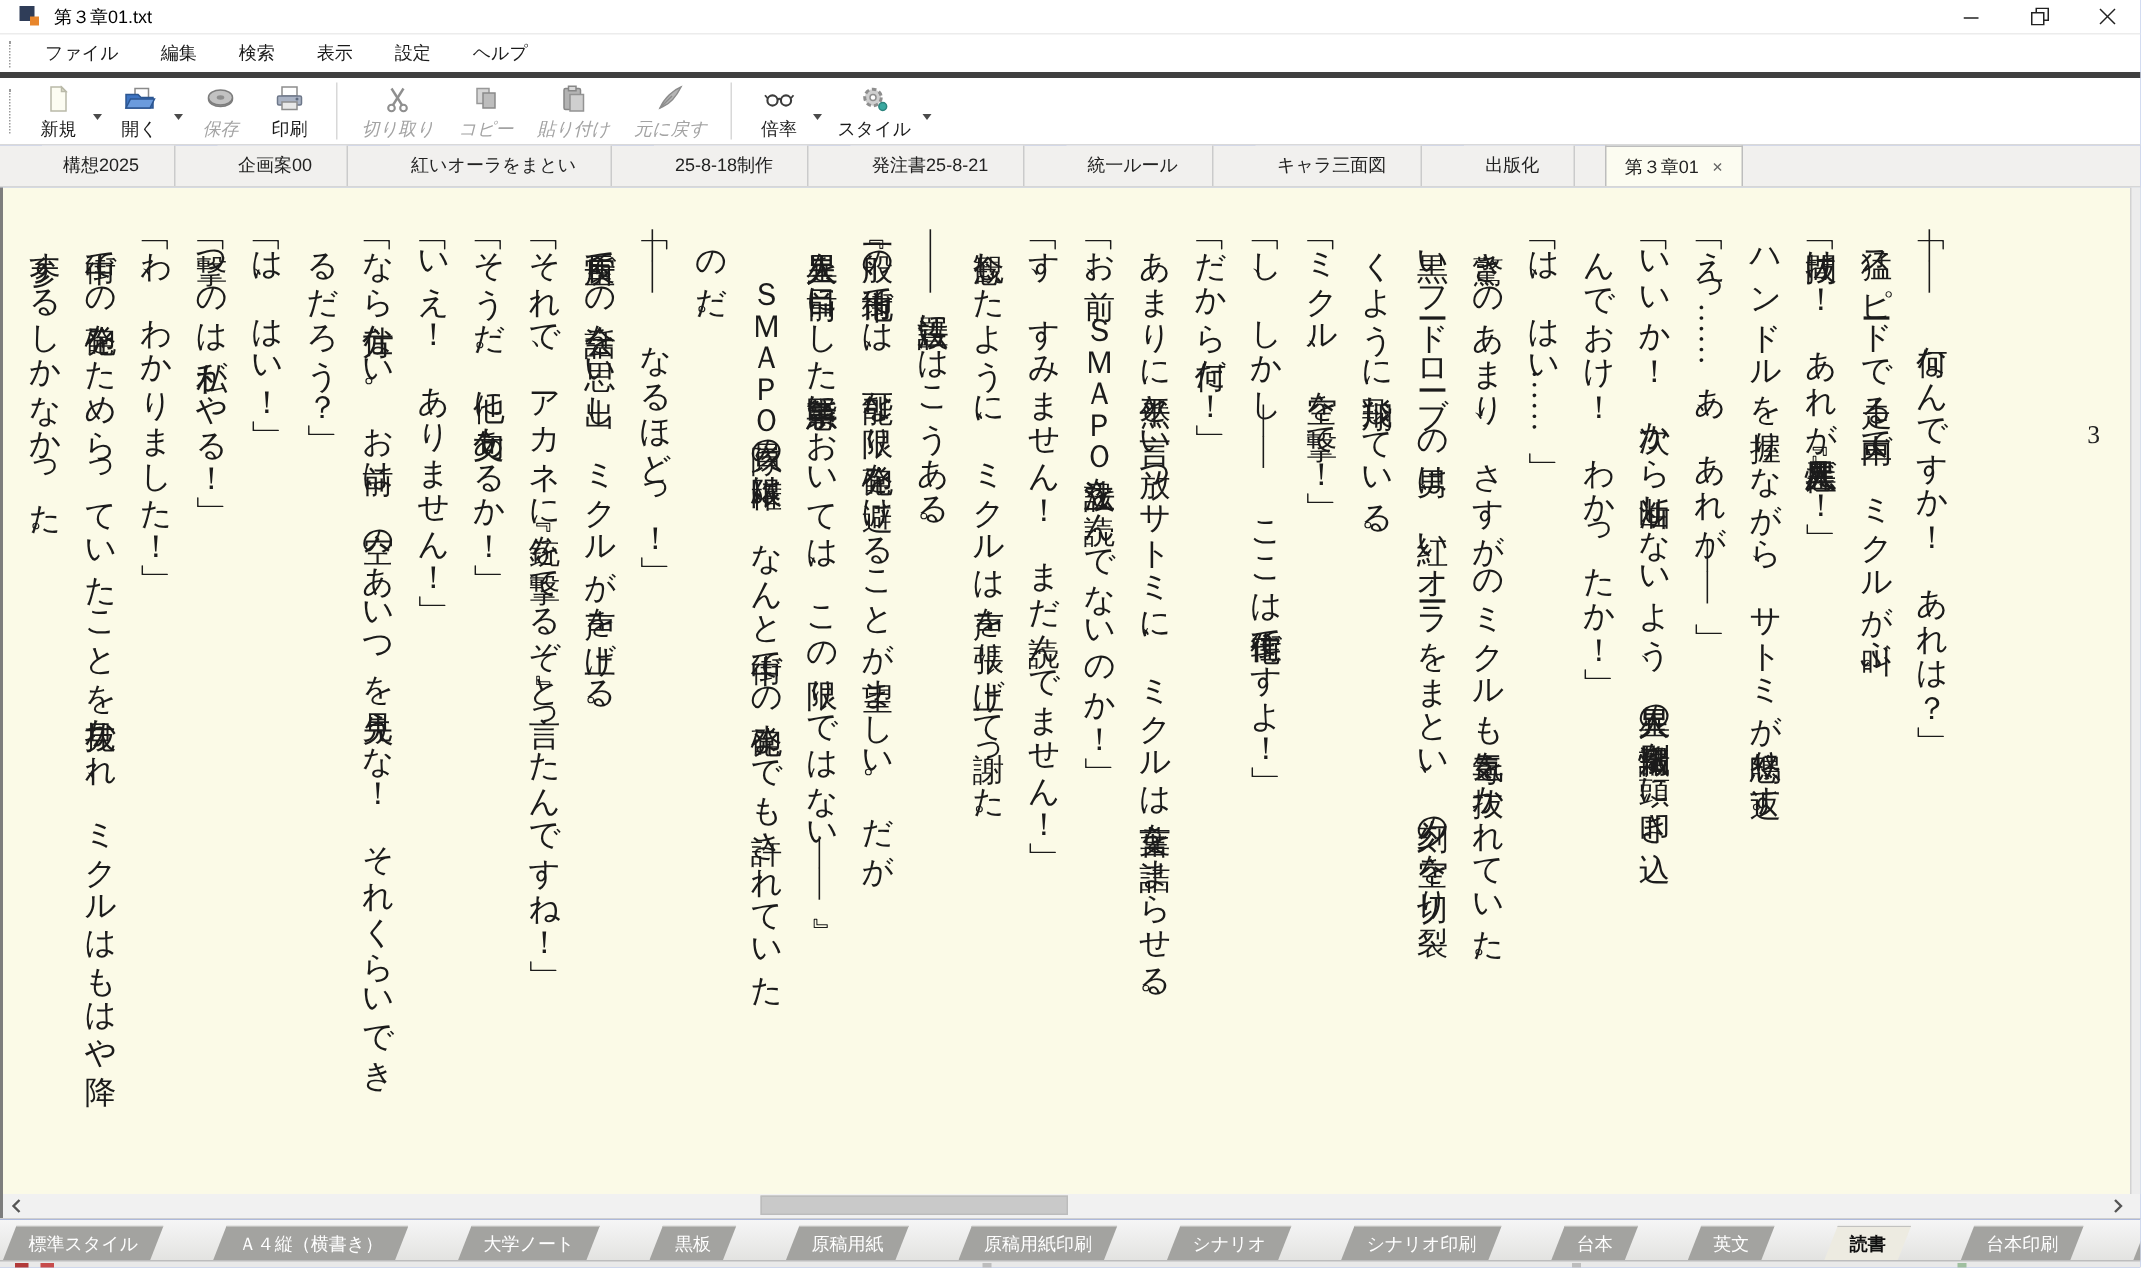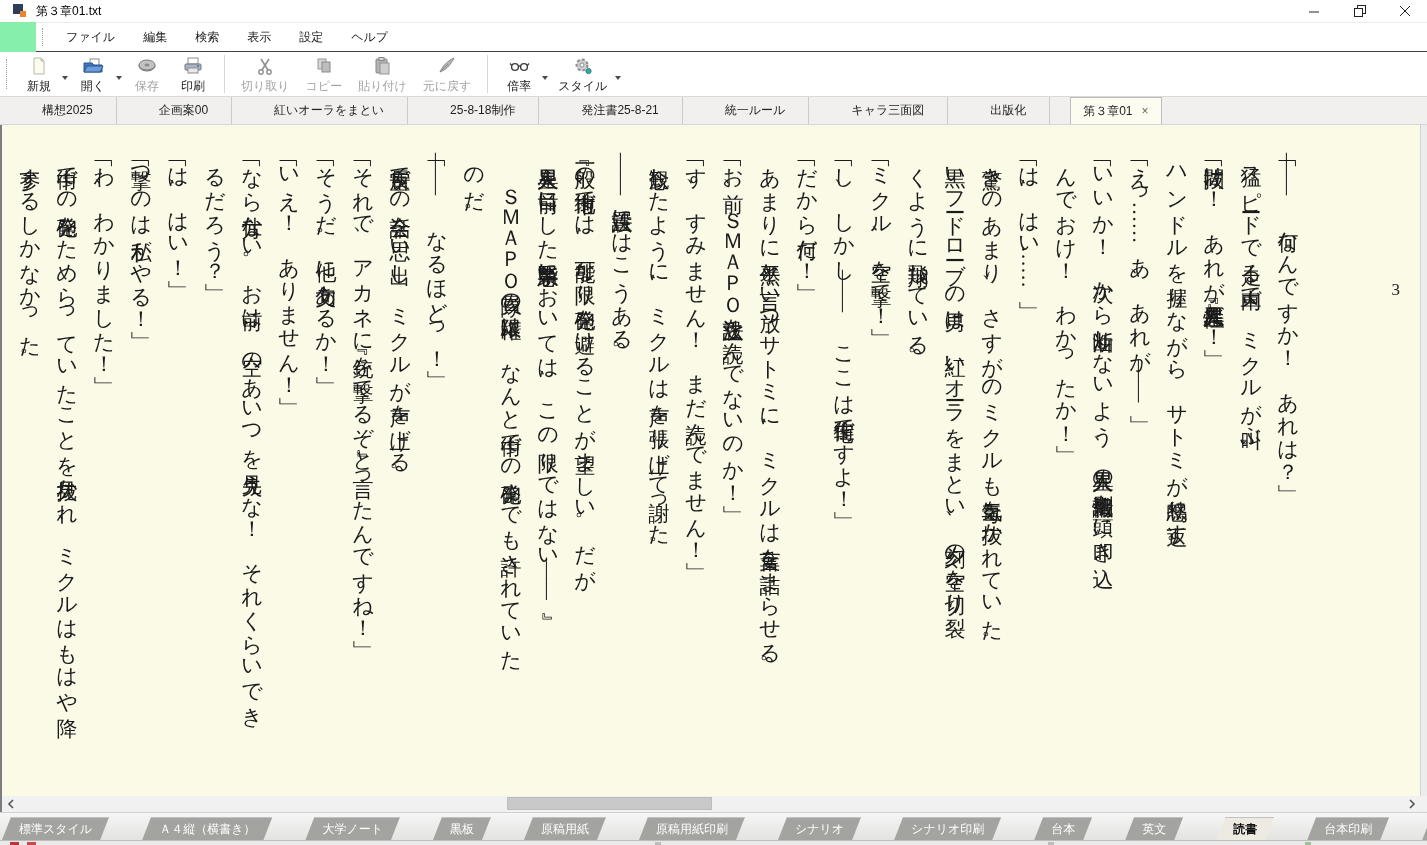--- a/index.html
+++ b/index.html
@@ -1,45 +1,45 @@
 <!DOCTYPE html>
 <html><head>
 <meta charset="utf-8">
 <style>
   * { margin:0; padding:0; box-sizing:border-box; }
   html,body { width:1427px; height:845px; overflow:hidden; background:#fff;
               font-family:"Liberation Sans", sans-serif; }
-  .window { width:1427px; height:845px; display:flex; flex-direction:column; background:#86efac; }
+  .window { width:1427px; height:845px; display:flex; flex-direction:column; background:#1d4ed8; }
 
   
   .titlebar { height:22px; display:flex; align-items:center; background:#fff; position:relative; }
   .app-icon { width:15px; height:14px; margin:0 8px 0 13px; position:relative; }
   .app-icon .sq1 { position:absolute; left:0; top:0; width:10px; height:10px; background:#2f3d58; }
   .app-icon .sq2 { position:absolute; left:7px; top:7px; width:6px; height:6px; background:#e8862c; }
   .titlebar .title { font-size:12px; color:#000; }
   .win-controls { position:absolute; right:0; top:0; height:22px; display:flex; }
   .win-btn { width:45px; height:22px; display:flex; align-items:center; justify-content:center; }
 
   
   .menubar { height:30px; display:flex; align-items:center; background:#fff;
-             border-top:1px solid #ececec; border-bottom:1px solid #404040; padding-left:4px;margin-left:36px; }
+             border-top:1px solid #ececec; border-bottom:4px solid #404040; padding-left:4px; }
   .gripper { width:4px; height:18px; border-left:1px dotted #9a9a9a; margin:0 6px 0 2px; }
   .menu-item { font-size:12px; color:#1a1a1a; padding:6px 14px; }
 
   
   .toolbar { height:45px; display:flex; align-items:stretch; background:#fff;
              border-bottom:1px solid #d9d9d9; padding-left:4px; }
   .toolbar .gripper { height:30px; align-self:center; }
   .tgroup { display:flex; align-items:stretch; }
   .tsep { width:1px; background:#d8d8d8; margin:3px 8px; }
   .tbtn { display:flex; flex-direction:column; align-items:center; justify-content:flex-end;
           min-width:46px; padding:3px 8px 1px; position:relative; }
   .tbtn .ticon { height:22px; display:flex; align-items:center; justify-content:center; }
   .tbtn .tlabel { font-size:12px; color:#1a1a1a; white-space:nowrap; margin-top:1px; }
-  .tbtn.disabled .tlabel { color:#a3a3a3; }
+  .tbtn.disabled .tlabel { color:#a3a3a3;font-style:italic; }
   .drop { width:0; height:0; border:3px solid transparent; border-top:4px solid #4a4a4a;
           align-self:center; margin:10px 2px 0 0; }
 
   
   .doctabs { height:28px; background:#f1f0ee; display:flex; align-items:stretch;
              border-bottom:1px solid #d6d6d6; font-size:12px; }
   .doctab { display:flex; align-items:center; padding:0 14px; color:#222;
             border-right:1px solid #cbcbcb; background:#f1f0ee; white-space:nowrap;margin-left:28px; }
   .doctab.active { background:#fcfcf1; border:1px solid #bdbdbd; border-bottom:none;
                    margin-left:20px; padding:0 12px; }

